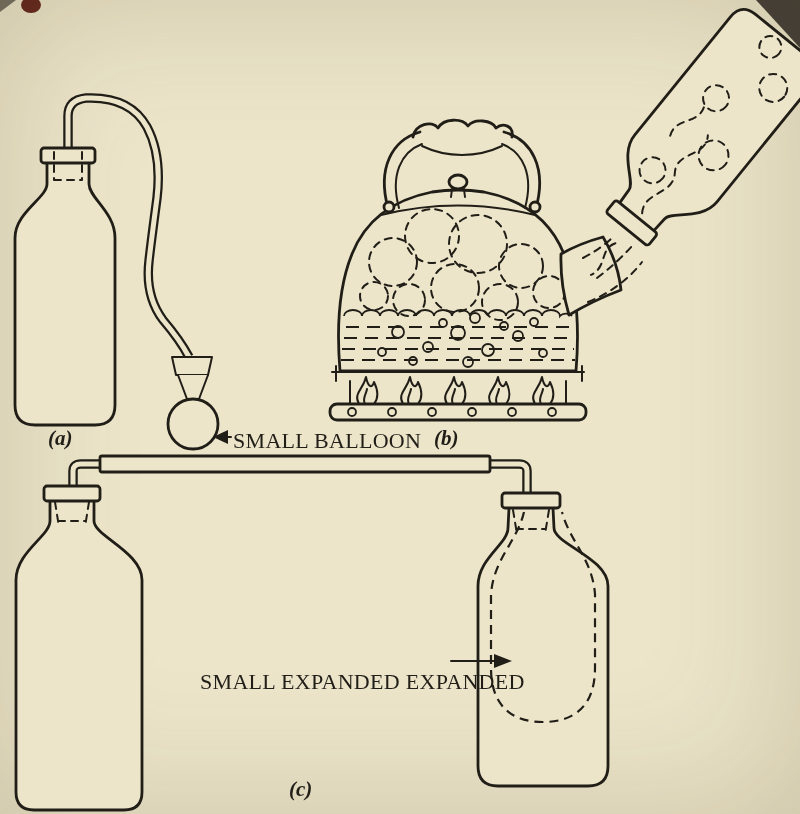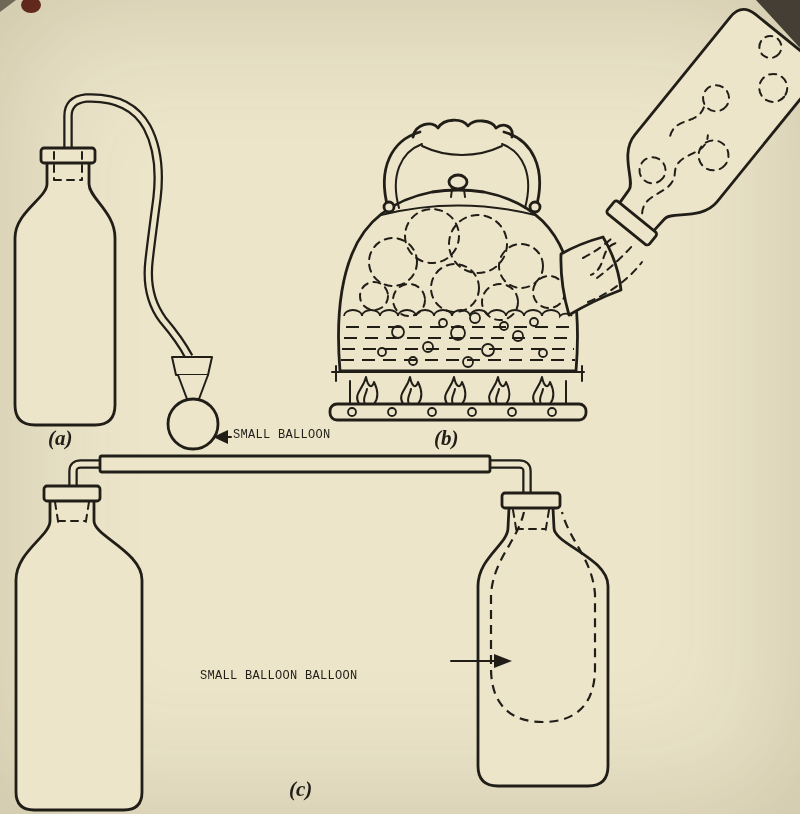--- a/index.html
+++ b/index.html
@@ -25,21 +25,21 @@
   .ink { fill:var(--ink); }
 
   .lbl {
     position:absolute; color:var(--ink); white-space:nowrap;
   }
   .panel-label {
     font-family:"Liberation Serif", serif; font-style:italic; font-weight:bold;
     font-size:21px;
   }
   .caption {
-    font-family:Liberation Mono, monospace; font-size:12px; letter-spacing:.3px;text-align:right;
+    font-family:Liberation Serif, serif; font-size:22px; letter-spacing:.3px;text-align:right;
   }
   .lbl-a { left:48px;  top:426px; }
   .lbl-b { left:434px; top:426px; }
   .lbl-c { left:289px; top:777px; }
   .cap-balloon  { left:233px; top:428px; }
   .cap-expanded { left:200px; top:669px; }
 </style>
 </head>
 <body>
 
@@ -200,15 +200,15 @@
       <path class="o t2" d="M451,661 L496,661"></path>
       <polygon class="ink" points="512,661 494,654 494,668"></polygon>
     </g>
   </g>
 </svg>
 
 <div class="lbl panel-label lbl-a">(a)</div>
 <div class="lbl panel-label lbl-b">(b)</div>
 <div class="lbl panel-label lbl-c">(c)</div>
 <div class="lbl caption cap-balloon">SMALL BALLOON</div>
-<div class="lbl caption cap-expanded">SMALL BALLOON BALLOON</div>
+<div class="lbl caption cap-expanded">SMALL EXPANDED EXPANDED</div>
 
 </div>
 
 </body></html>

